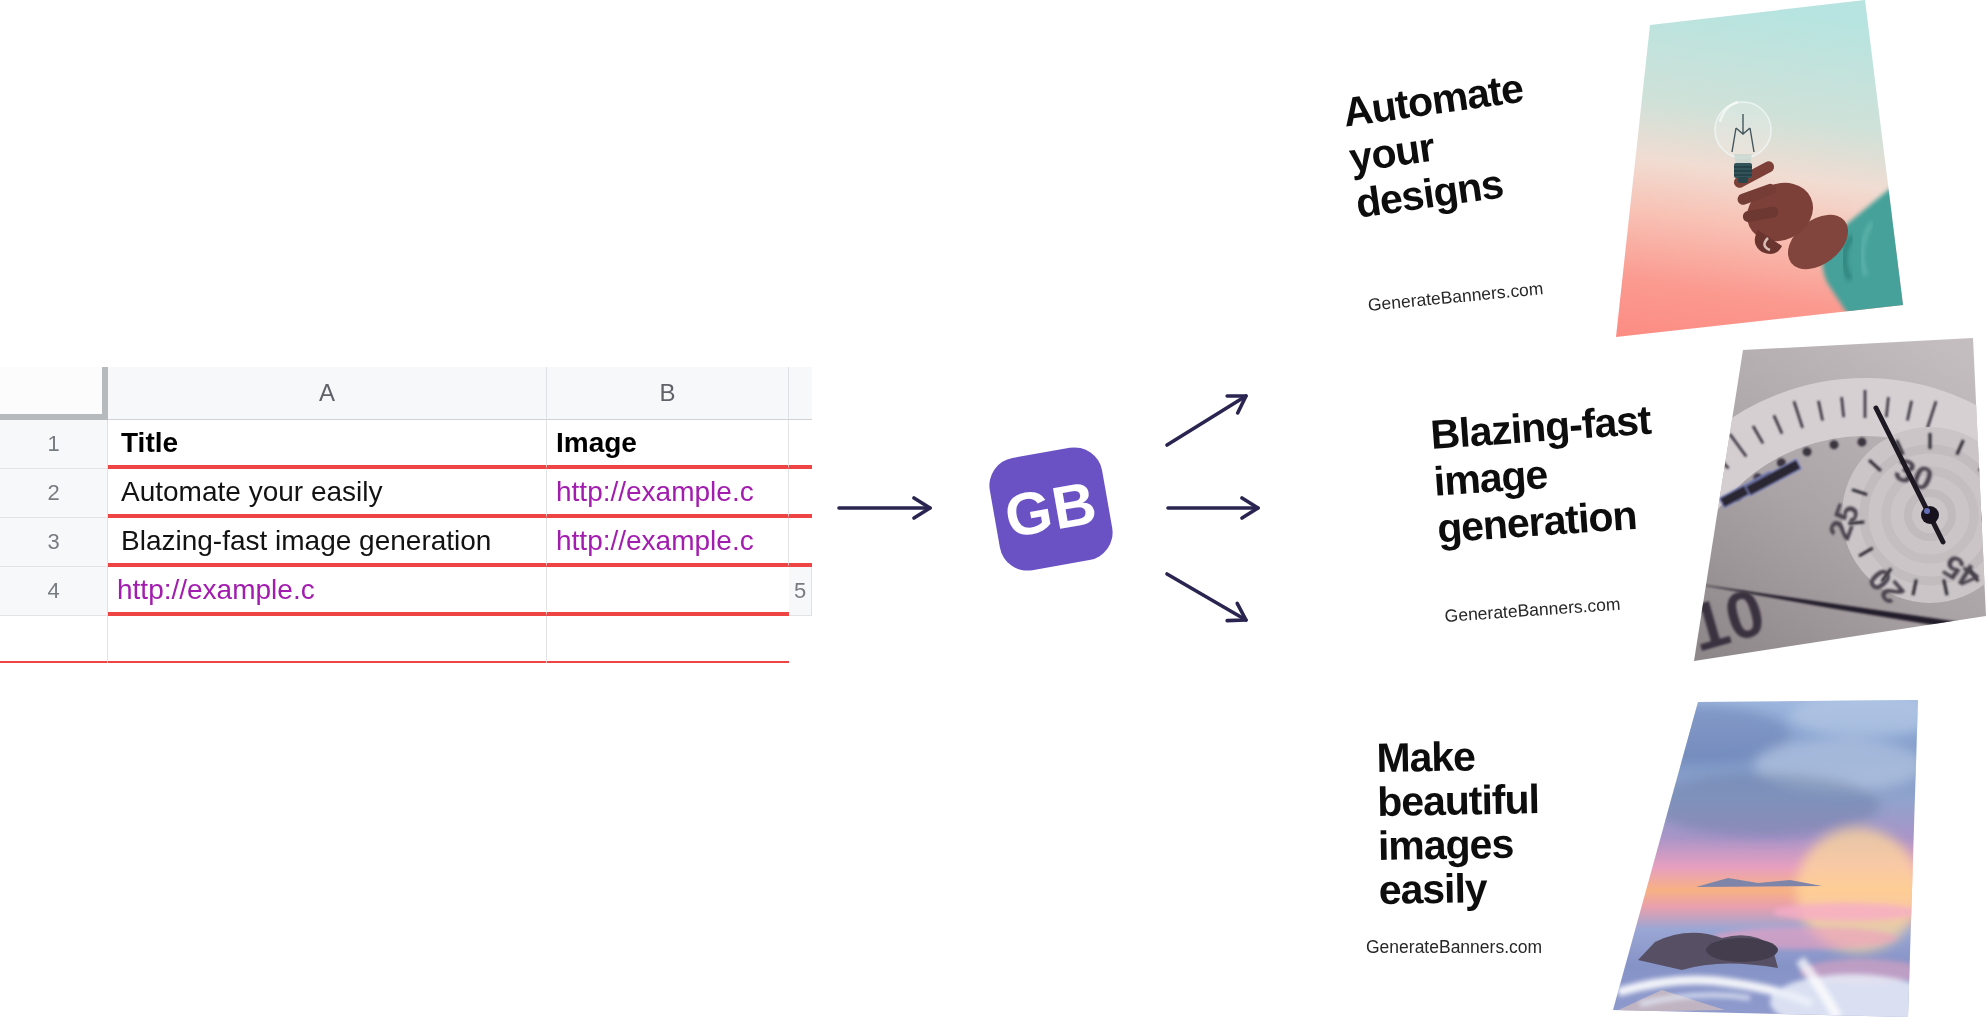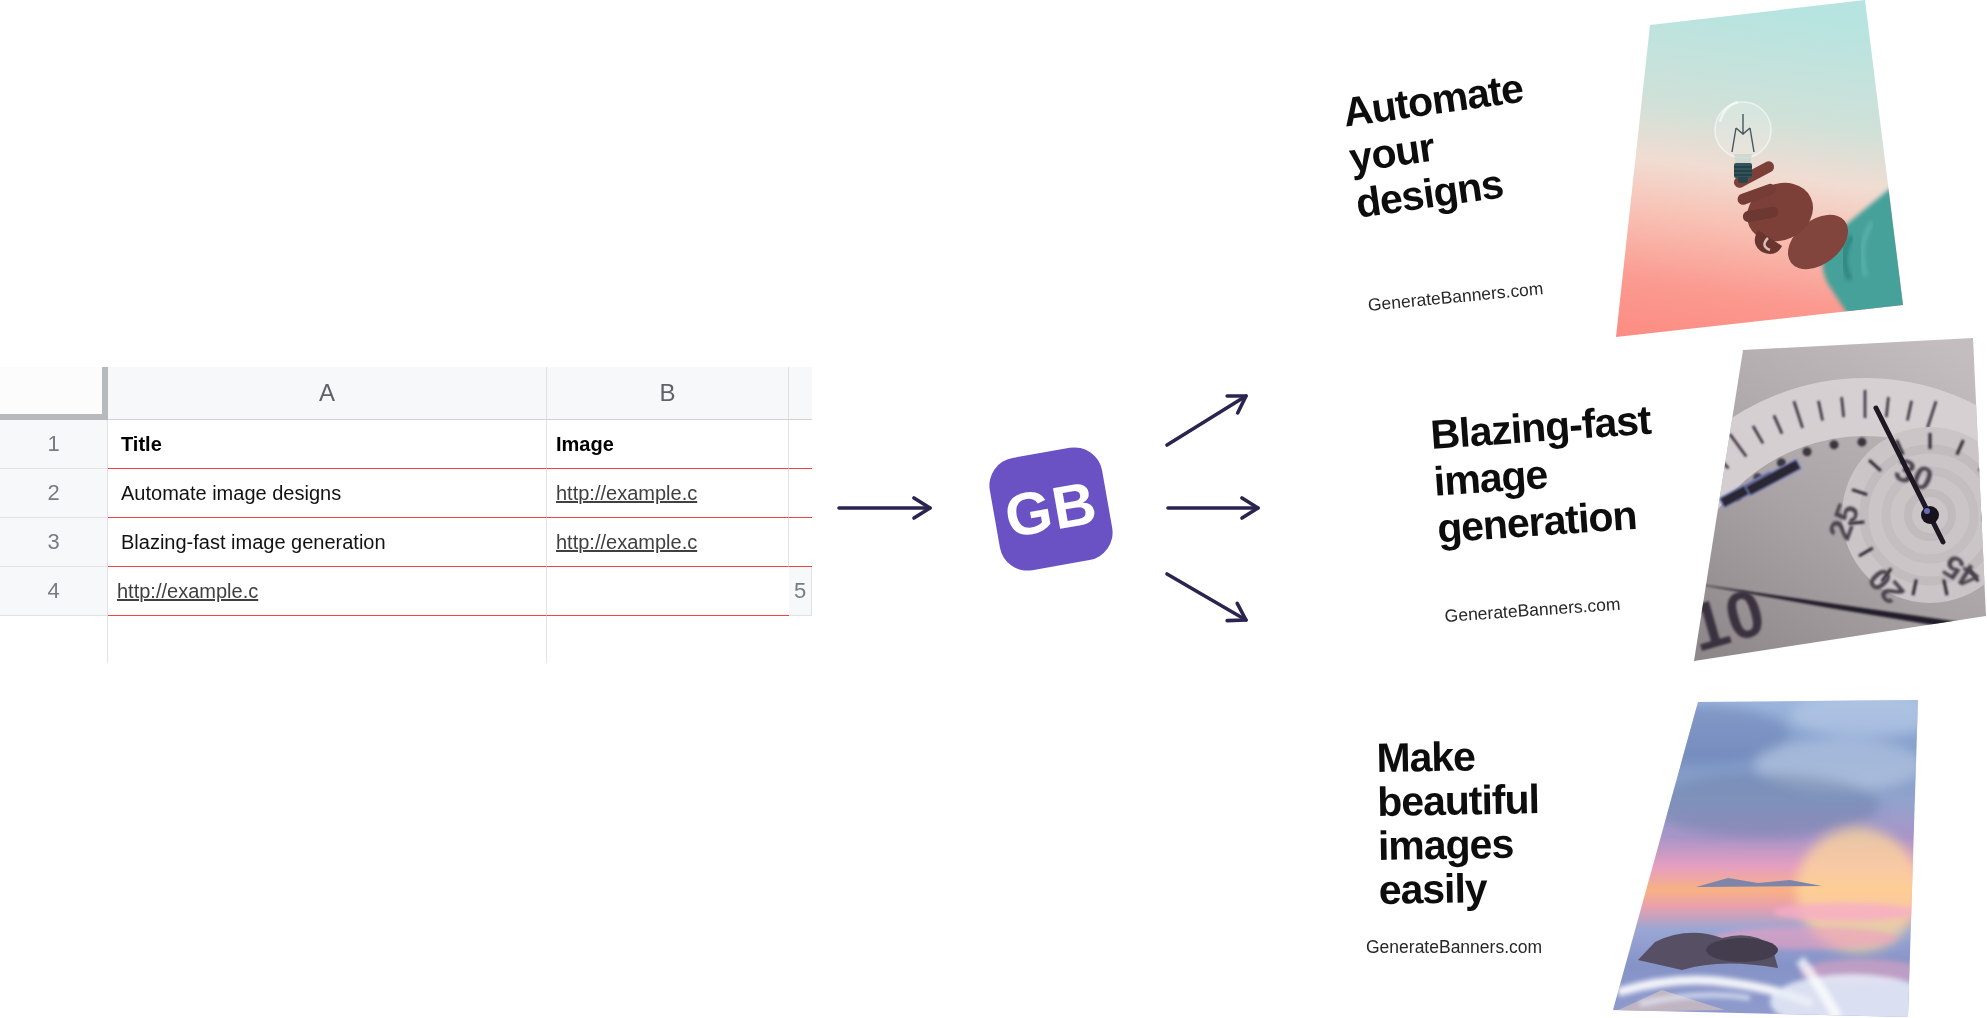--- a/index.html
+++ b/index.html
@@ -9,26 +9,26 @@
   
   .sheet{position:absolute;left:0;top:367px;width:812px;height:296px;overflow:hidden;
          display:grid;grid-template-columns:108px 439px 242px 23px;
          grid-template-rows:53px 49px 49px 49px 49px 49px;background:#fff;}
   .sheet .hc{background:#f7f8f9;border-right:1px solid #dfe1e4;border-bottom:1px solid #cfd2d6;
              display:flex;align-items:center;justify-content:center;
              color:#5f6368;font-size:24px;}
   .sheet .corner{background:#fcfcfc;border-right:6px solid #b7babc;border-bottom:6px solid #b7babc;}
   .sheet .rn{background:#f7f8f9;border-right:1px solid #dfe1e4;border-bottom:1px solid #e2e3e5;
              display:flex;align-items:center;justify-content:center;color:#777c82;font-size:22px;}
-  .sheet .cell{background:#fff;border-right:1px solid #e2e3e5;border-bottom:1px solid #ef4444;
-               display:flex;align-items:center;padding-left:13px;font-size:20px;color:#121212;
+  .sheet .cell{background:#fff;border-right:1px solid #e2e3e5;border-bottom:4px solid #ef4444;
+               display:flex;align-items:center;padding-left:13px;font-size:28px;color:#121212;
                white-space:nowrap;overflow:hidden;}
   .sheet .cell.b{padding-left:9px;}
   .sheet .bold{font-weight:700;color:#000;}
-  .sheet .cell-link{color:#404040;text-decoration:underline;cursor:pointer;}
+  .sheet .cell-link{color:#a21caf;cursor:pointer;}
   .sheet .noborder{border-right:none;}
 
   
   .gb-logo{position:absolute;left:994px;top:452px;width:114px;height:114px;background:#6a52c5;
            border-radius:28px;transform:rotate(-10deg);display:flex;align-items:center;
            justify-content:center;}
   .gb-logo span{color:#fff;font-size:60px;font-weight:600;letter-spacing:1px;}
 
   
   .headline{position:absolute;font-weight:700;color:#0d0d0d;font-size:41px;line-height:46px;
@@ -65,21 +65,21 @@
     <div class="hc">A</div>
     <div class="hc">B</div>
     <div class="hc noborder"></div>
 
     <div class="rn">1</div>
     <div class="cell bold">Title</div>
     <div class="cell b bold">Image</div>
     <div class="cell noborder"></div>
 
     <div class="rn">2</div>
-    <div class="cell">Automate image designs</div>
+    <div class="cell">Automate your easily</div>
     <div class="cell b">
         <span class="cell-link">http://example.c</span>
       </div>
     <div class="cell noborder"></div>
 
     <div class="rn">3</div>
     <div class="cell">Blazing-fast image generation</div>
     <div class="cell b">
         <span class="cell-link">http://example.c</span>
       </div>

